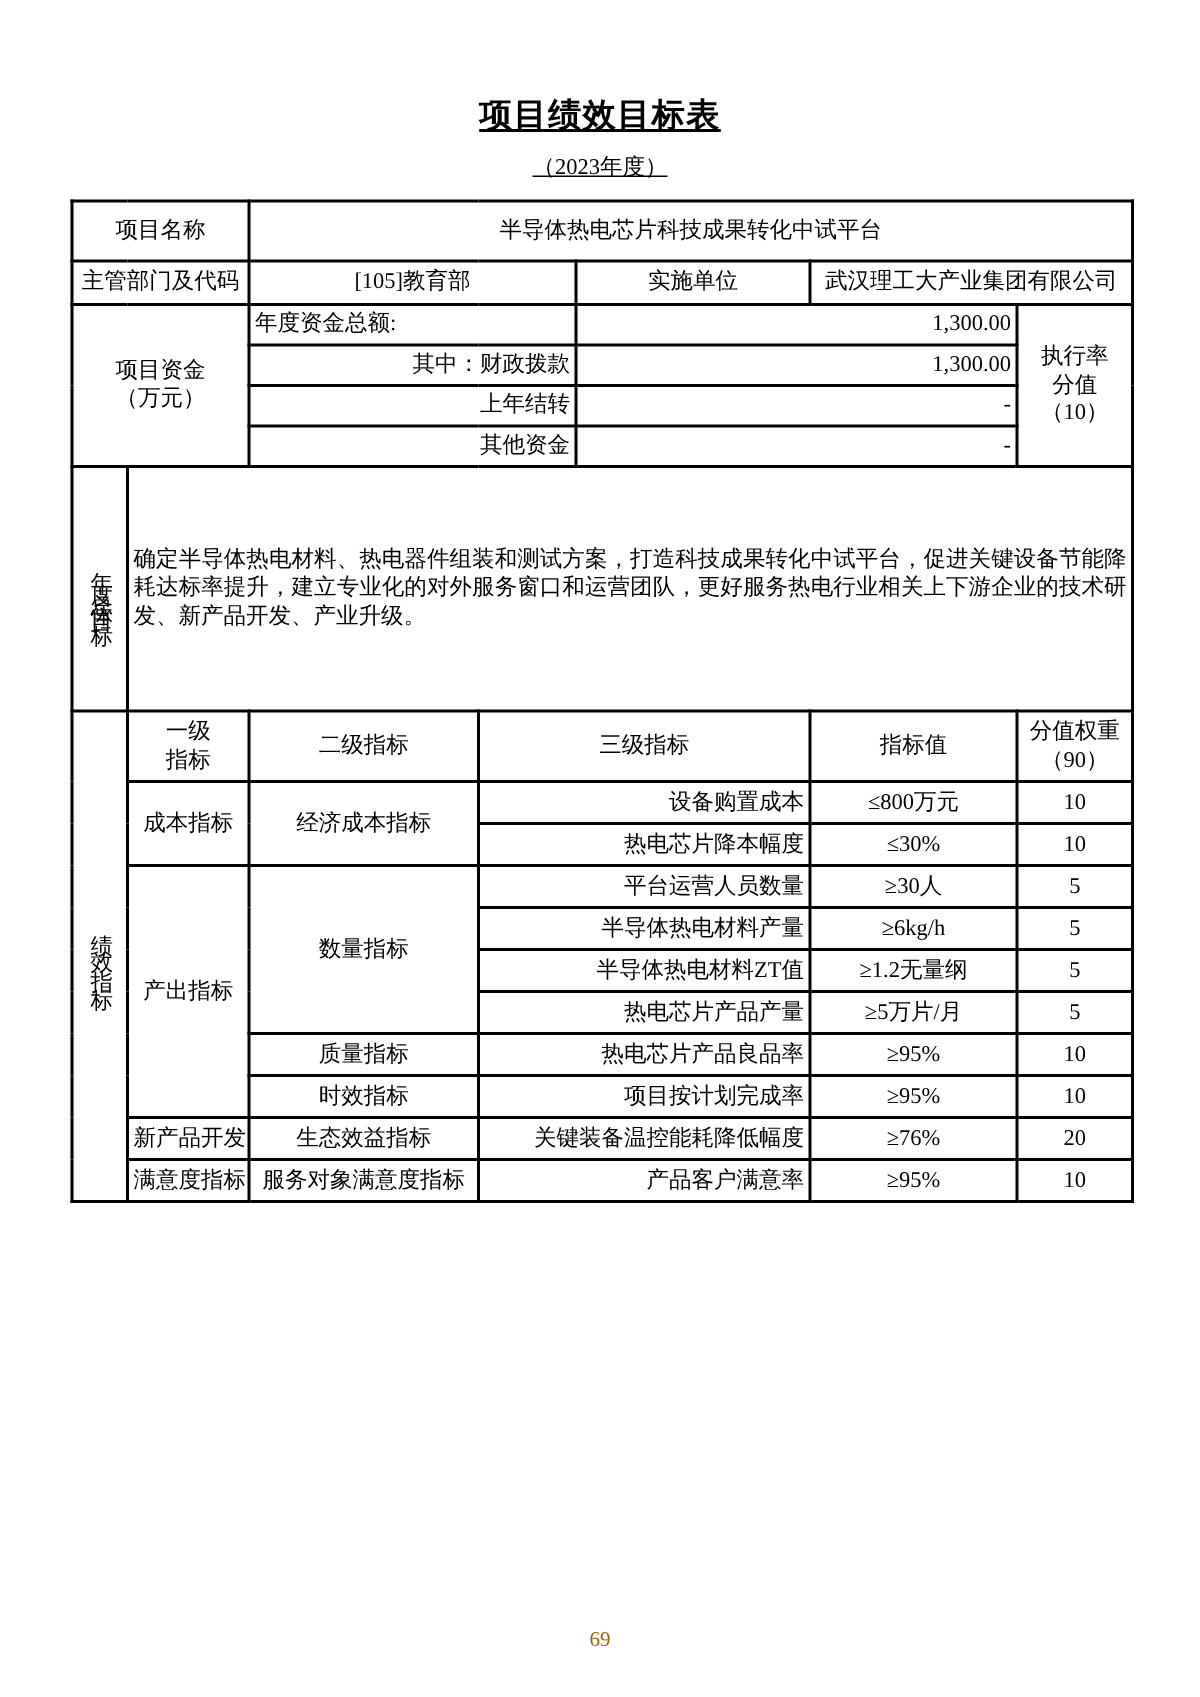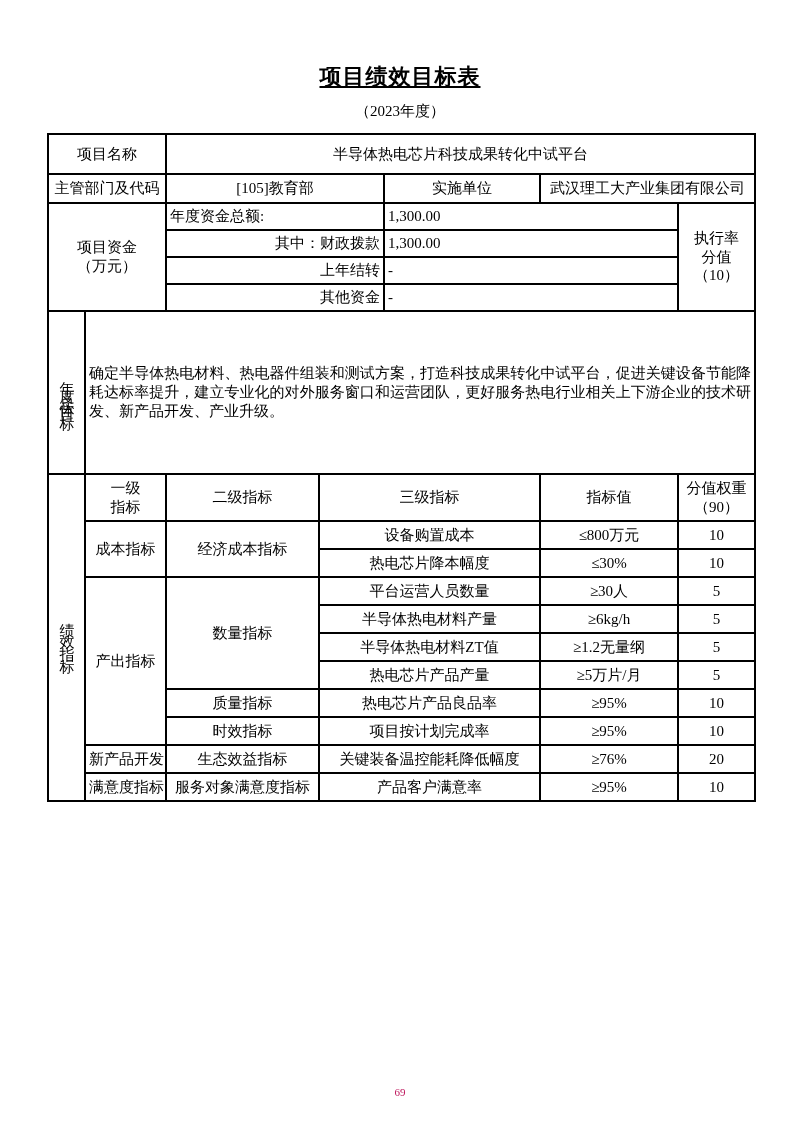--- a/index.html
+++ b/index.html
@@ -5,49 +5,49 @@
   html,body{margin:0;padding:0;background:#fff;}
   .page{
     position:relative;width:800px;height:1131px;background:#ffffff;
     font-family:"Liberation Serif","DejaVu Serif",serif;color:#000;overflow:hidden;
   }
   .doc-title{
     position:absolute;top:62px;left:0;width:100%;text-align:center;
     font-size:22px;font-weight:bold;letter-spacing:1px;text-decoration:underline;
   }
   .doc-subtitle{
-    position:absolute;top:102px;left:0;width:100%;text-align:center;font-size:15px;
+    position:absolute;top:102px;left:0;width:100%;text-align:center;font-size:15px;text-decoration:underline;
   }
   table.main{
     position:absolute;top:133px;left:47px;width:707px;
     border-collapse:collapse;table-layout:fixed;
   }
   table.main td{
     border:2px solid #000;font-size:15px;line-height:1.25;
     padding:0 3px;vertical-align:middle;overflow:hidden;
   }
   .c{text-align:center;}
   .lft{text-align:left;padding-left:6px;}
   .rgt{text-align:right;padding-right:12px;}
   .cshift{text-align:right;padding-right:36px;}
-  .num{padding-right:7px;}
+  .num{text-align:right;padding-right:7px;}
   .pre{white-space:pre-line;text-align:center;}
-  .l3{text-align:center;padding-left:4px;margin-left:16px;}
+  .l3{text-align:right;padding-left:4px;margin-left:16px;}
   .nw{white-space:nowrap;padding-left:2px;padding-right:2px;border-radius:13px;}
   .goal-text{text-align:justify;padding:0 4px;line-height:22px;}
   .vspan{
     display:inline-block;writing-mode:vertical-rl;text-orientation:upright;
   }
   .vs-goal{letter-spacing:7px;}
   .vs-perf{letter-spacing:12px;}
   .rh1{height:40px}.rh2{height:29px}.rhf{height:27px}
   .rhg{height:163px}.rhh{height:47px}.rhi{height:28px}
   .page-number{
     position:absolute;top:1086px;left:0;width:100%;text-align:center;
-    font-size:11px;color:#be185d;
+    font-size:14px;color:#a16207;
   }
 </style>
 </head>
 <body>
 
 <div class="page">
 
   <div class="doc-title">项目绩效目标表</div>
   <div class="doc-subtitle">（2023年度）</div>
 

